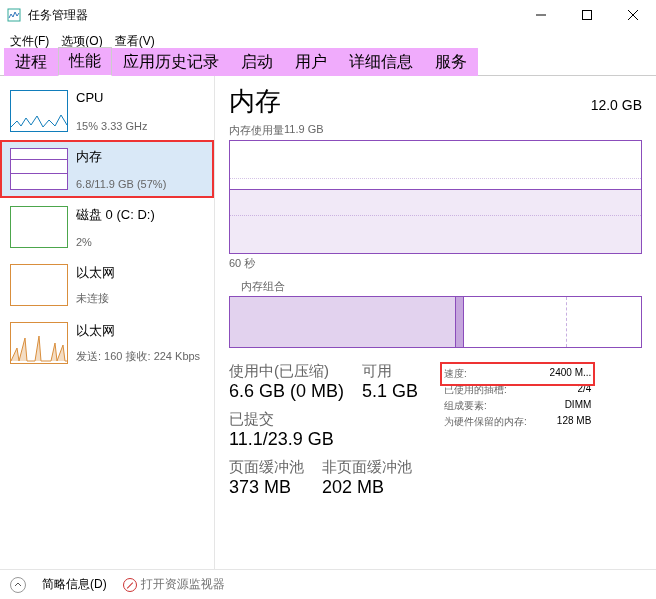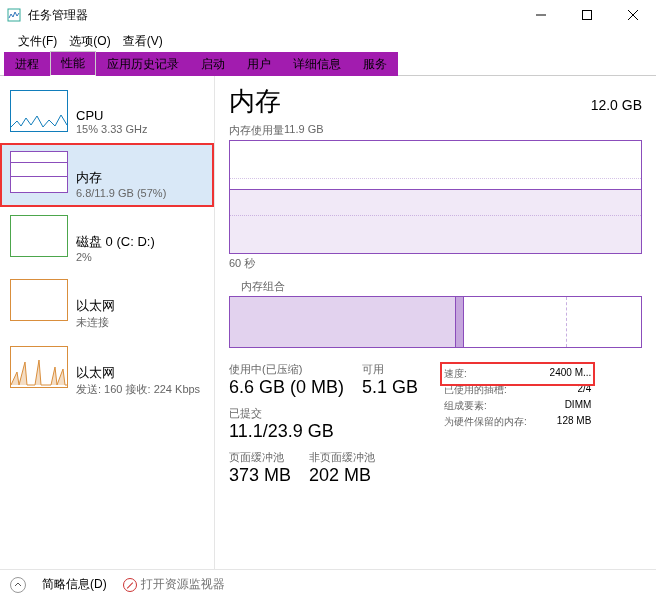--- a/index.html
+++ b/index.html
@@ -3,43 +3,43 @@
 <meta charset="utf-8">
 <style>
 * { margin: 0; padding: 0; box-sizing: border-box; font-family: "Microsoft YaHei", "Segoe UI", sans-serif; }
 body { background: #fff; width: 656px; height: 599px; overflow: hidden; font-size: 12px; color: #000; }
 
 .titlebar { height: 30px; display: flex; align-items: center; padding: 0 0 0 6px; }
 .titlebar .app-icon { width: 16px; height: 16px; margin-right: 6px; display: flex; align-items: center; justify-content: center; }
 .titlebar .title { flex: 1; font-size: 12px; }
 .titlebar .winbtn { width: 46px; height: 30px; display: flex; align-items: center; justify-content: center; cursor: default; }
 
-.menubar { height: 22px; display: flex; align-items: center; padding: 0 12px; }
+.menubar { height: 22px; display: flex; align-items: center; padding: 0 4px; }
 .menubar .menu-item { padding: 2px 6px; font-size: 12px; cursor: default; }
 
 .tabs { display: flex; border-bottom: 1px solid #ccc; padding: 0 4px; height: 24px; align-items: flex-end; }
-.tabs .tab { padding: 3px 10px; font-size: 12px; border: 1px solid transparent; border-bottom: none; cursor: default; position: relative; bottom: -1px; background: #a21caf; }
+.tabs .tab { padding: 3px 10px; font-size: 16px; border: 1px solid transparent; border-bottom: none; cursor: default; position: relative; bottom: -1px; background: #f0abfc; }
 .tabs .tab.active { border-color: #ccc; border-bottom: 1px solid #fff; }
 
 .content { display: flex; height: calc(100% - 30px - 22px - 24px - 30px); }
 
 .sidebar { width: 215px; border-right: 1px solid #e5e5e5; overflow: hidden; padding-top: 6px; }
 .perf-item { display: flex; padding: 6px 8px; gap: 8px; border: 2px solid transparent; cursor: default; }
 .perf-item.selected { background: #d9e8f7; }
 .perf-item.highlighted { border: 2px solid #e33; }
 .perf-thumb { width: 58px; height: 42px; border: 1px solid #999; background: #fff; position: relative; overflow: hidden; flex-shrink: 0; }
 .perf-thumb.cpu { border-color: #117dbb; }
 .perf-thumb.cpu .wave { position: absolute; bottom: 0; left: 0; right: 0; height: 18px; }
 .perf-thumb.mem { border-color: #8b4dbb; }
 .perf-thumb.mem .bar1 { position: absolute; top: 10px; left: 0; right: 0; height: 1px; background: #8b4dbb; }
 .perf-thumb.mem .bar2 { position: absolute; top: 24px; left: 0; right: 0; height: 1px; background: #8b4dbb; }
 .perf-thumb.disk { border-color: #4ca64c; }
 .perf-thumb.net { border-color: #d98e3c; }
 .perf-thumb.net .wave { position: absolute; bottom: 0; left: 0; right: 0; height: 30px; }
-.perf-info { display: flex; flex-direction: column; justify-content: space-between; overflow: hidden; margin-top: 18px; }
+.perf-info { display: flex; flex-direction: column; justify-content: space-between; overflow: hidden; }
 .perf-title { font-size: 13px; white-space: nowrap; }
 .perf-sub { font-size: 11px; color: #666; white-space: nowrap; }
 
 .main { flex: 1; padding: 8px 14px 8px 14px; overflow: hidden; }
 .main-header { display: flex; justify-content: space-between; align-items: baseline; margin-bottom: 4px; }
 .main-title { font-size: 26px; font-weight: 300; }
 .main-total { font-size: 14px; }
 .graph-label-row { display: flex; font-size: 11px; color: #666; margin-bottom: 2px; }
 .graph { border: 1px solid #8b4dbb; height: 114px; position: relative; background: #fff; margin-bottom: 2px; }
 .graph .grid { position: absolute; left: 0; right: 0; border-top: 1px dotted #d4c2e6; }
@@ -49,21 +49,21 @@
 .comp-graph { border: 1px solid #8b4dbb; height: 52px; position: relative; background: #fff; display: flex; margin-bottom: 14px; }
 .comp-seg { height: 100%; }
 .comp-seg.used { background: rgba(139,77,187,0.25); width: 55%; border-right: 1px solid #8b4dbb; }
 .comp-seg.mod { width: 2%; background: rgba(139,77,187,0.5); border-right: 1px solid #8b4dbb; }
 .comp-seg.standby { width: 25%; border-right: 1px dashed #c7aee0; }
 .comp-seg.free { flex: 1; }
 
 .stats { display: flex; gap: 18px; }
 .stats-left { display: flex; flex-direction: column; gap: 8px; }
 .stats-row { display: flex; gap: 18px; }
-.stat-block .label { font-size: 11px; color: #666; }
+.stat-block .label { font-size: 15px; color: #666; }
 .stat-block .value { font-size: 18px; }
 .stats-right { border: 2px solid transparent; padding: 2px 6px; font-size: 10px; }
 .stats-right.highlighted-first .row:first-child { outline: 2px solid #e33; outline-offset: 2px; }
 .stats-right .row { display: flex; justify-content: space-between; gap: 30px; padding: 1px 0; }
 .stats-right .rlabel { color: #666; white-space: nowrap; }
 .stats-right .rval { white-space: nowrap; }
 
 .footer { height: 30px; display: flex; align-items: center; padding: 0 10px; gap: 16px; border-top: 1px solid #e5e5e5; font-size: 12px; }
 .footer .chev { width: 16px; height: 16px; border: 1px solid #999; border-radius: 50%; display: flex; align-items: center; justify-content: center; font-size: 10px; }
 .footer .link { color: #737373; display: flex; align-items: center; gap: 4px; justify-content: center; }

